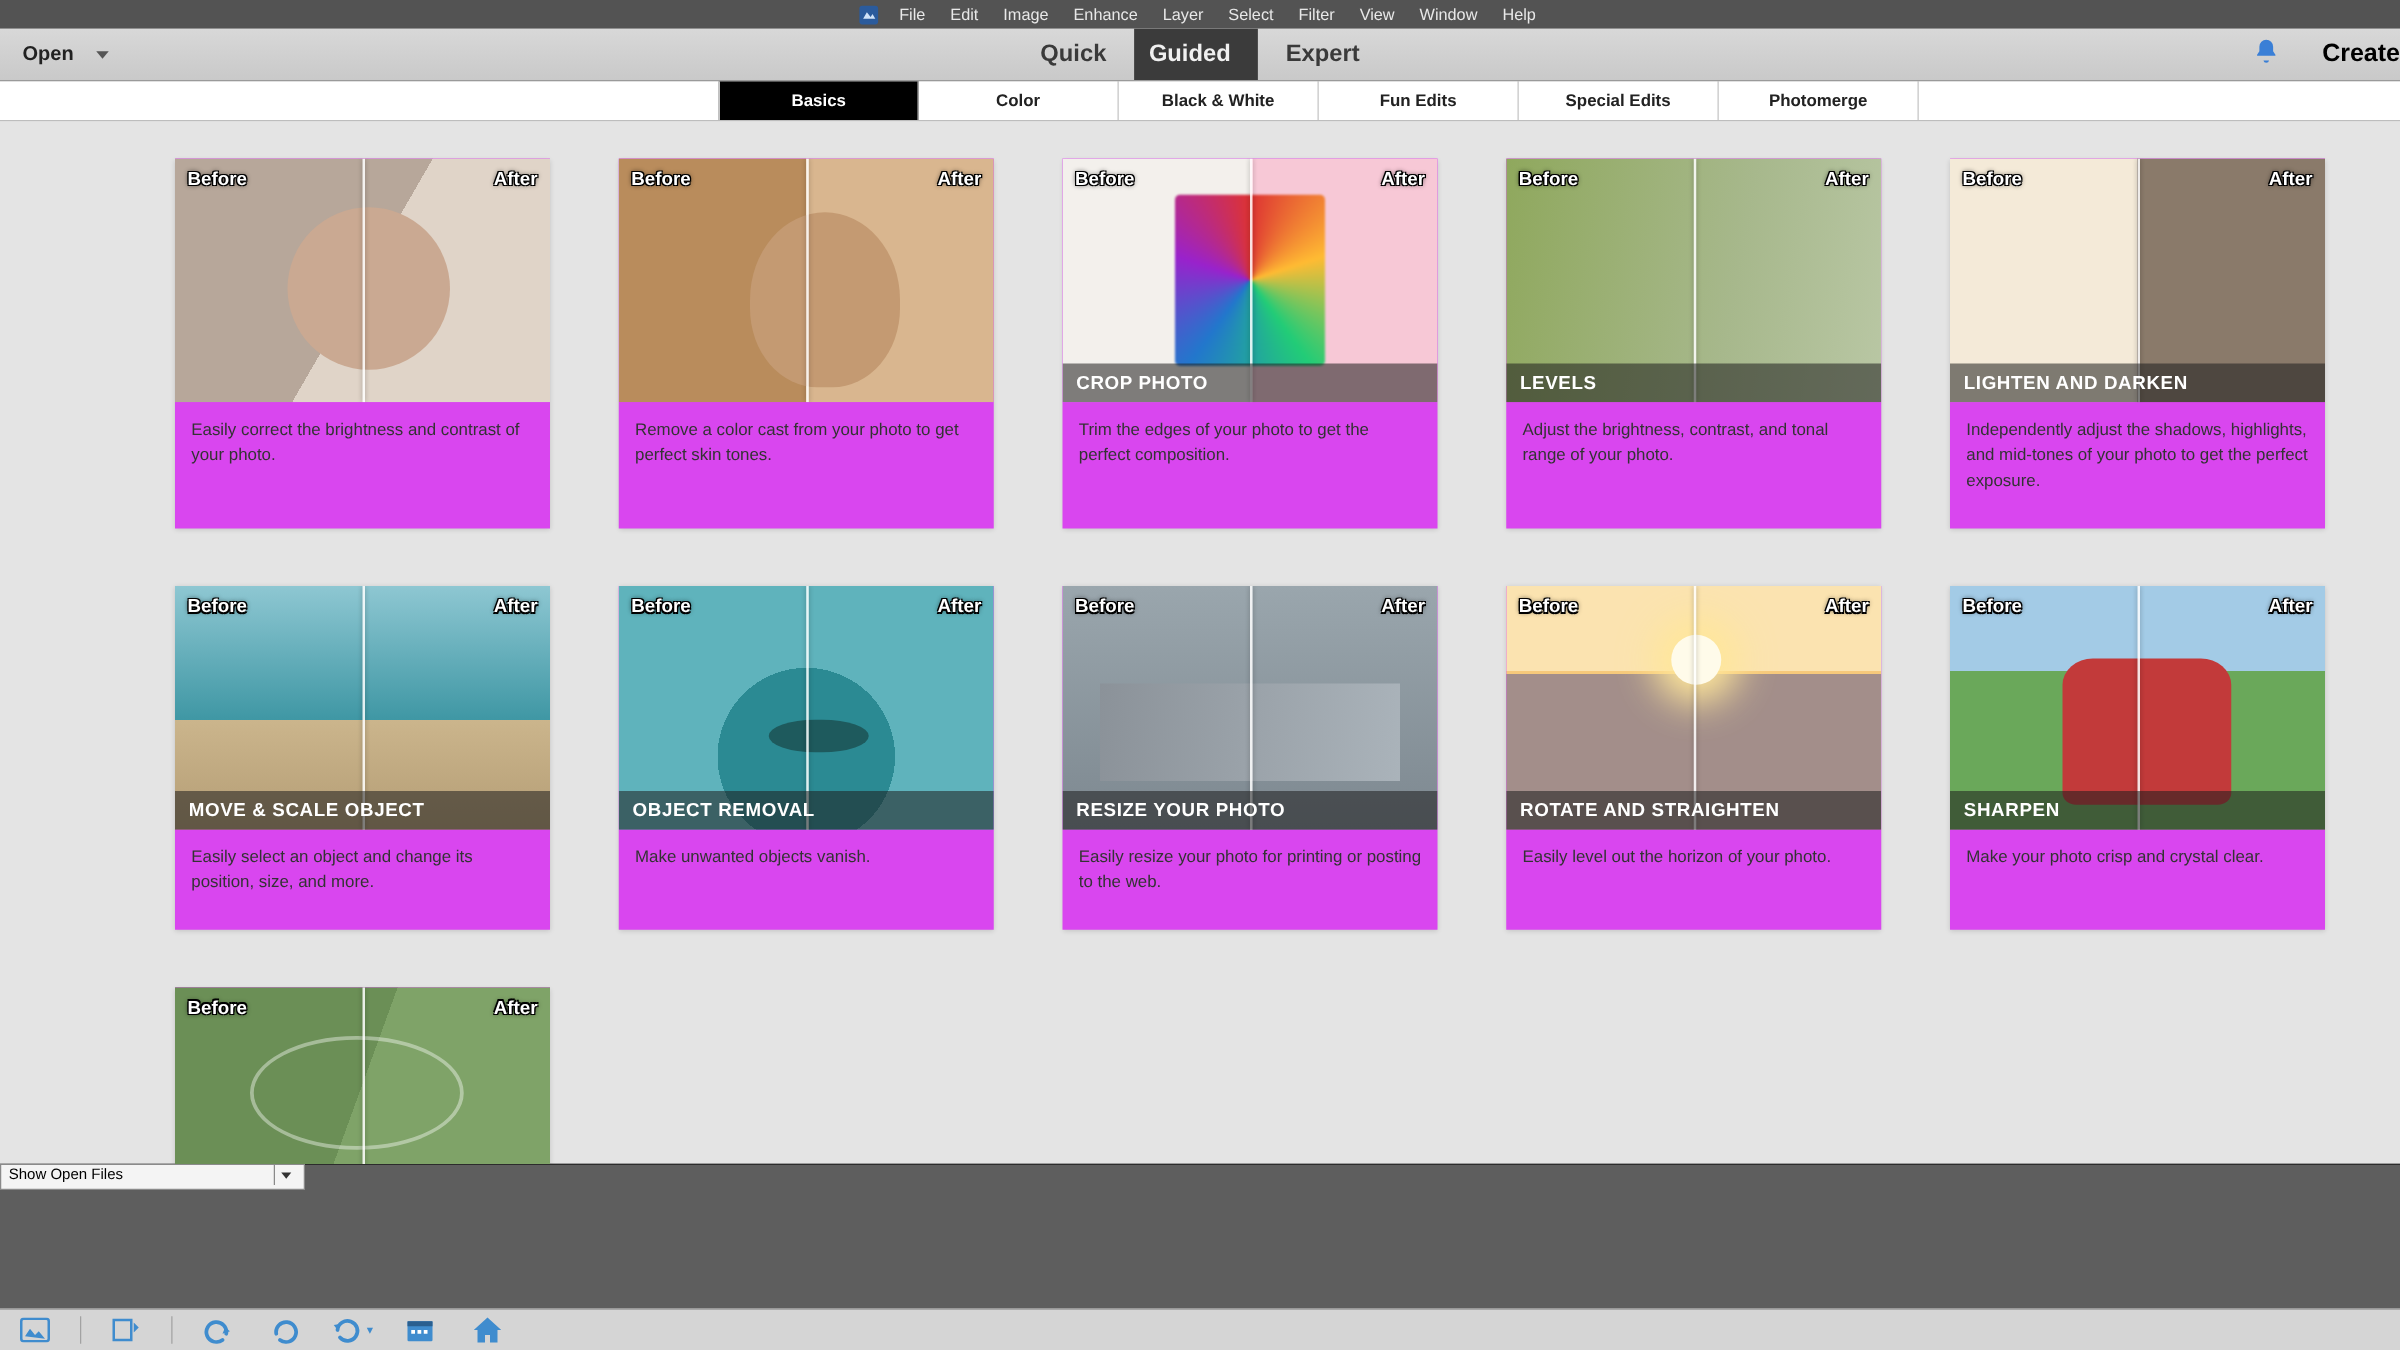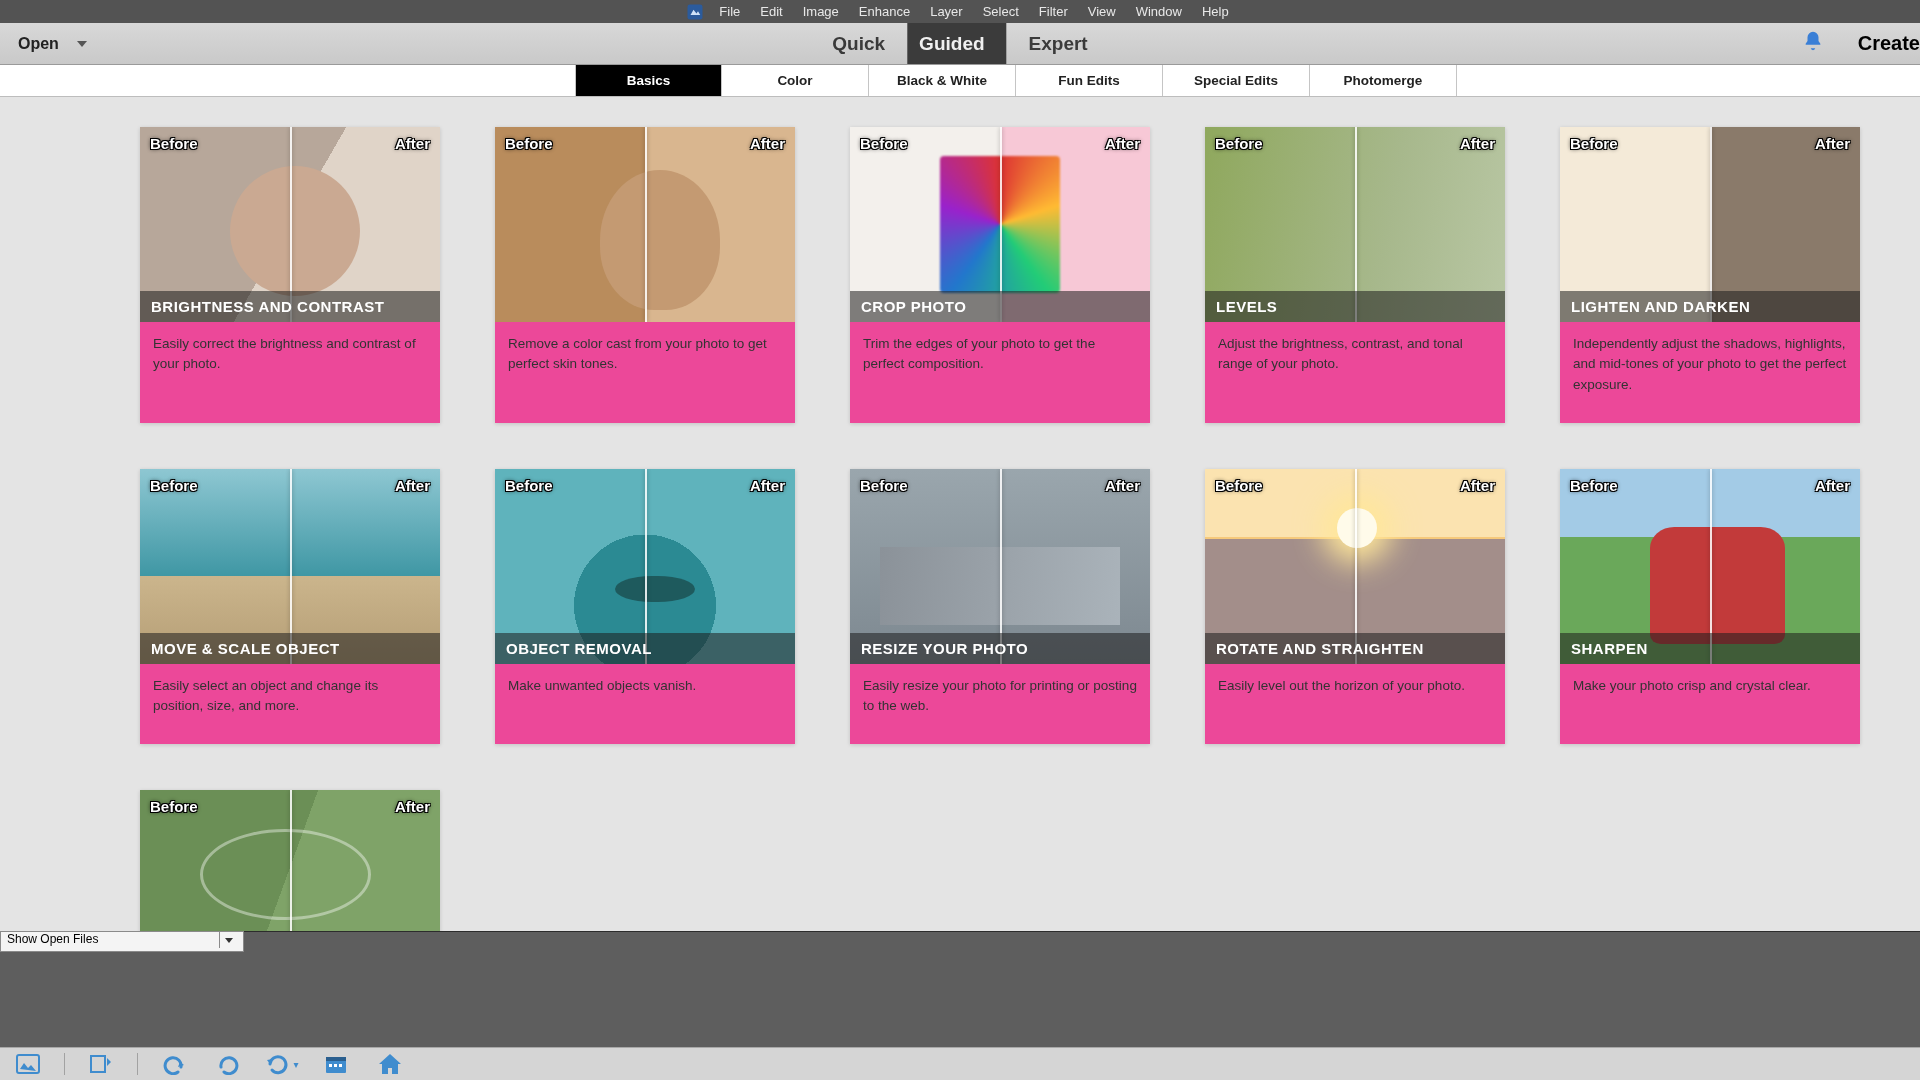--- a/index.html
+++ b/index.html
@@ -65,21 +65,21 @@
 
 
 .subtabs {
   height: 32px;
   background: #fff;
   border-bottom: 1px solid #bdbdbd;
   display: flex; align-items: stretch;
   padding-left: 575px;
 }
 .subtab {
-  width: 147px;
+  width: 160px;
   display: flex; align-items: center; justify-content: center;
   font-size: 13.5px; font-weight: bold; color: #222;
   border-right: 1px solid #c5c5c5;
 }
 .subtab:first-child { border-left: 1px solid #c5c5c5; }
 .subtab.active { background: #000; color: #fff; }
 
 
 .content {
   position: absolute;
@@ -88,21 +88,21 @@
   overflow-y: auto;
   padding: 30px 140px 40px 140px;
 }
 .grid {
   display: grid;
   grid-template-columns: repeat(5, 300px);
   gap: 46px 55px;
 }
 .card {
   width: 300px;
-  background: #ec4899;
+  background: #d946ef;
   box-shadow: 0 1px 4px rgba(0,0,0,.15);
   cursor: pointer;
   display: flex; flex-direction: column;
 }
 .card-img {
   height: 195px;
   position: relative;
   overflow: hidden;
 }
 .card-img .before, .card-img .after {
@@ -253,21 +253,20 @@
 </div>
 
 <div class="content">
   <div class="grid" id="grid">
       <div class="card">
         <div class="card-img">
           <div class="ph ph1"></div>
           <div class="vline"></div>
           <span class="before">Before</span>
           <span class="after">After</span>
-          <div class="card-title-band">BRIGHTNESS AND CONTRAST</div>
         </div>
         <div class="card-desc">Easily correct the brightness and contrast of your photo.</div>
       </div>
       <div class="card">
         <div class="card-img">
           <div class="ph ph2"></div>
           <div class="vline"></div>
           <span class="before">Before</span>
           <span class="after">After</span>
         </div>

